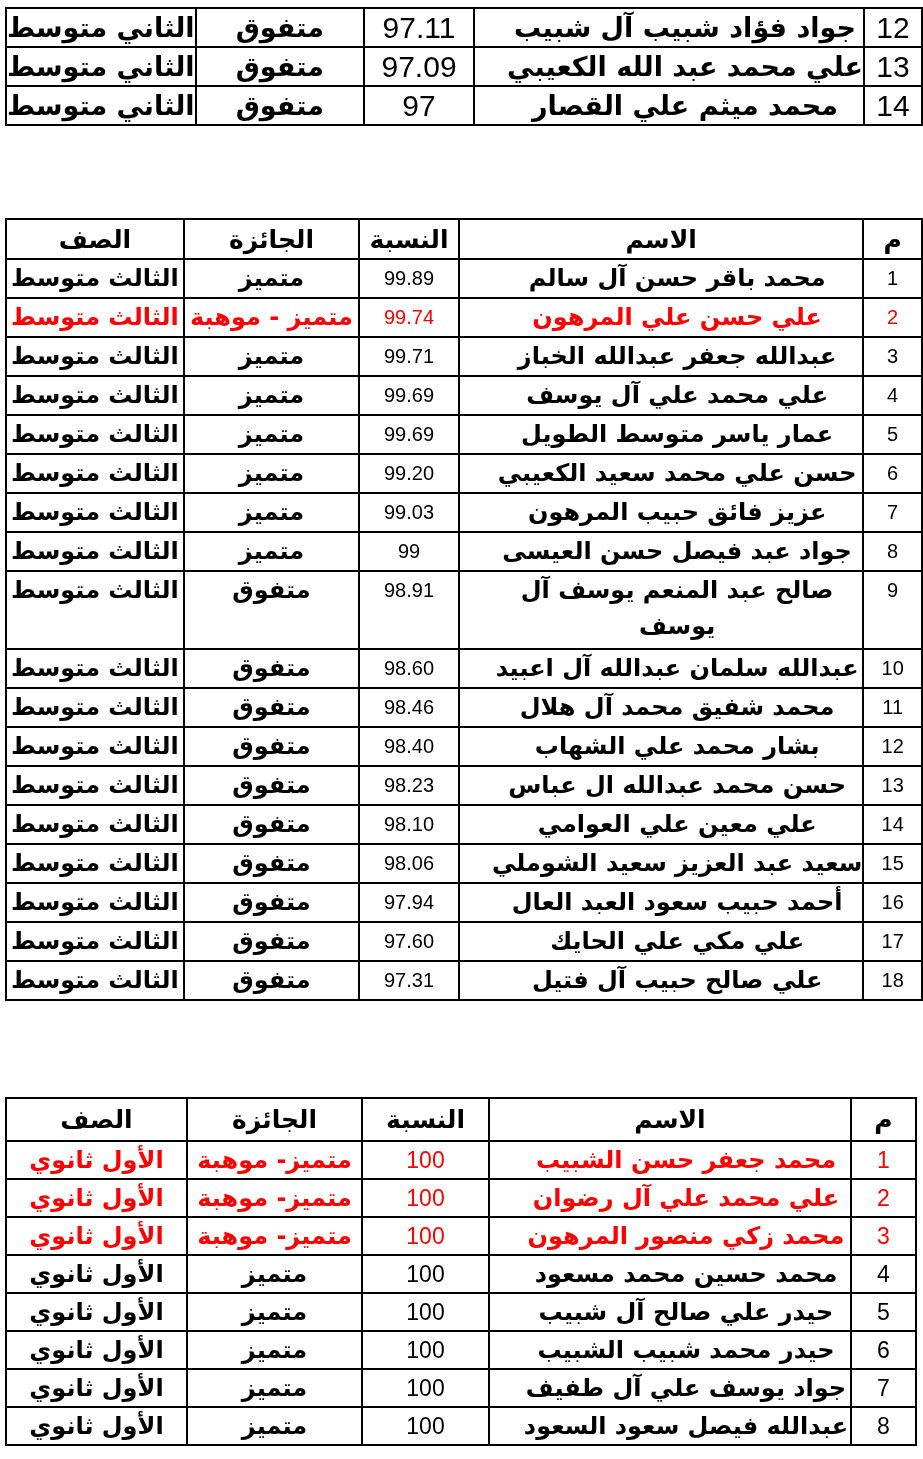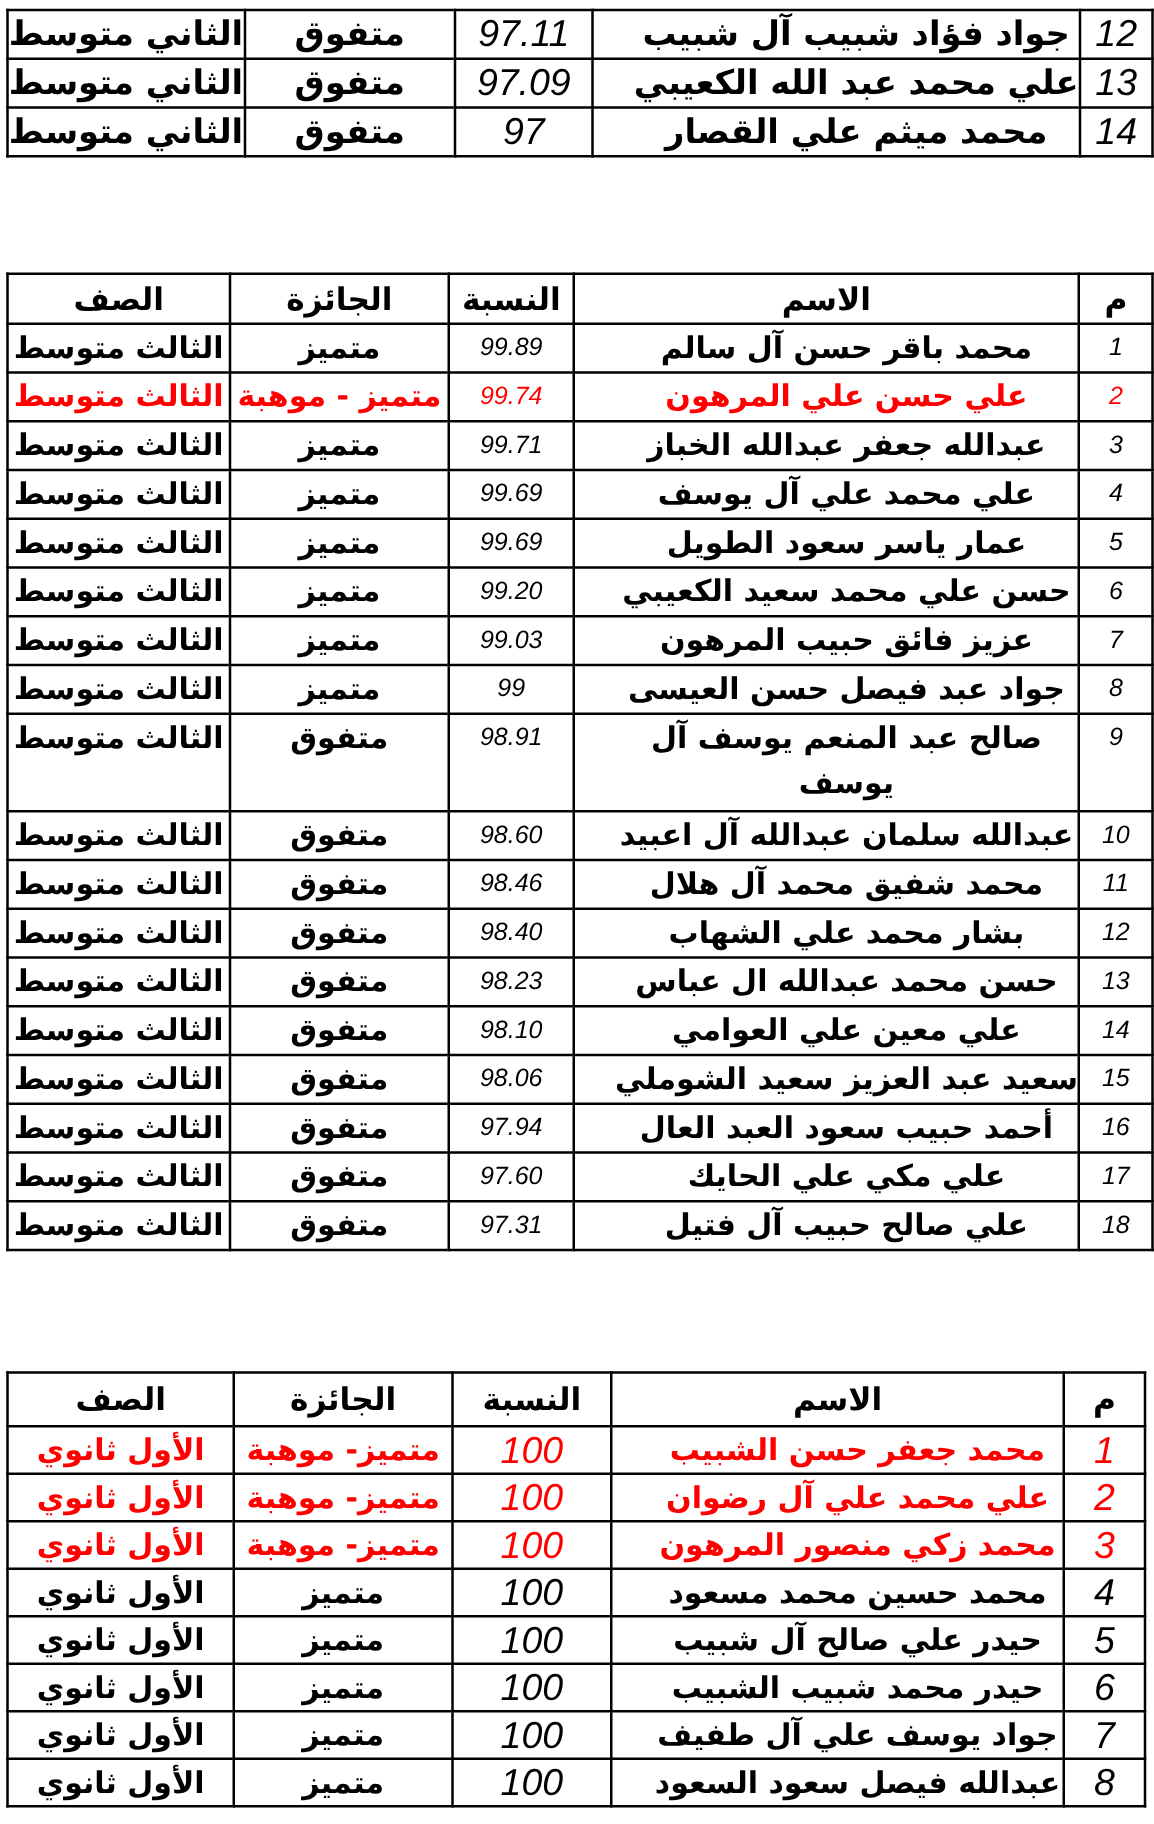--- a/index.html
+++ b/index.html
@@ -11,40 +11,40 @@
   table {
     border-collapse:collapse; table-layout:fixed; direction:rtl;
     position:absolute; background:#ffffff;
   }
   th, td {
     border:2px solid #000000; text-align:center; vertical-align:middle;
     color:#000000; font-weight:bold; overflow:hidden; padding:0;
   }
   td.c-name { white-space:pre;padding-left:32px; }
   td.c-award, td.c-grade { white-space:nowrap; overflow:visible; }
-  td.num, th.num { font-family:"Liberation Sans", sans-serif; font-weight:normal;font-style:italic; }
+  td.num, th.num { font-family:"Liberation Sans", sans-serif; font-weight:normal; }
   tr.red td { color:#ff0000; }
 
   
   #t0 { top:7px; left:5px; }
   #t0 td { height:39px; font-size:27px; line-height:37px;text-align:center; }
   #t0 td.num { font-size:30px; }
 
   
   #t1 { top:218px; left:5px; }
   #t1 th { height:40px; font-size:25px; }
   #t1 td { height:39px; font-size:24px; line-height:36px; vertical-align:top; }
   #t1 td.num { font-size:20px; }
   #t1 tbody tr:nth-child(9) td { height:78px; }
 
   
   #t2 { top:1097px; left:5px; }
   #t2 th { height:43px; font-size:25px; }
   #t2 td { height:38px; font-size:24px; line-height:35px; }
-  #t2 td.num { font-size:30px;margin-top:44px; }
+  #t2 td.num { font-size:23px;margin-top:44px; }
 </style>
 </head>
 <body>
 
 <table id="t0">
   <colgroup>
     <col style="width:65px">
       <col style="width:367px">
       <col style="width:120px">
       <col style="width:192px">
@@ -116,21 +116,21 @@
       </tr>
       <tr>
         <td class="num c-no">4</td>
         <td class="c-name">علي محمد علي آل يوسف</td>
         <td class="num c-pct">99.69</td>
         <td class="c-award">متميز</td>
         <td class="c-grade">الثالث متوسط</td>
       </tr>
       <tr>
         <td class="num c-no">5</td>
-        <td class="c-name">عمار ياسر سعود الطويل</td>
+        <td class="c-name">عمار ياسر متوسط الطويل</td>
         <td class="num c-pct">99.69</td>
         <td class="c-award">متميز</td>
         <td class="c-grade">الثالث متوسط</td>
       </tr>
       <tr>
         <td class="num c-no">6</td>
         <td class="c-name">حسن علي محمد سعيد الكعيبي</td>
         <td class="num c-pct">99.20</td>
         <td class="c-award">متميز</td>
         <td class="c-grade">الثالث متوسط</td>

